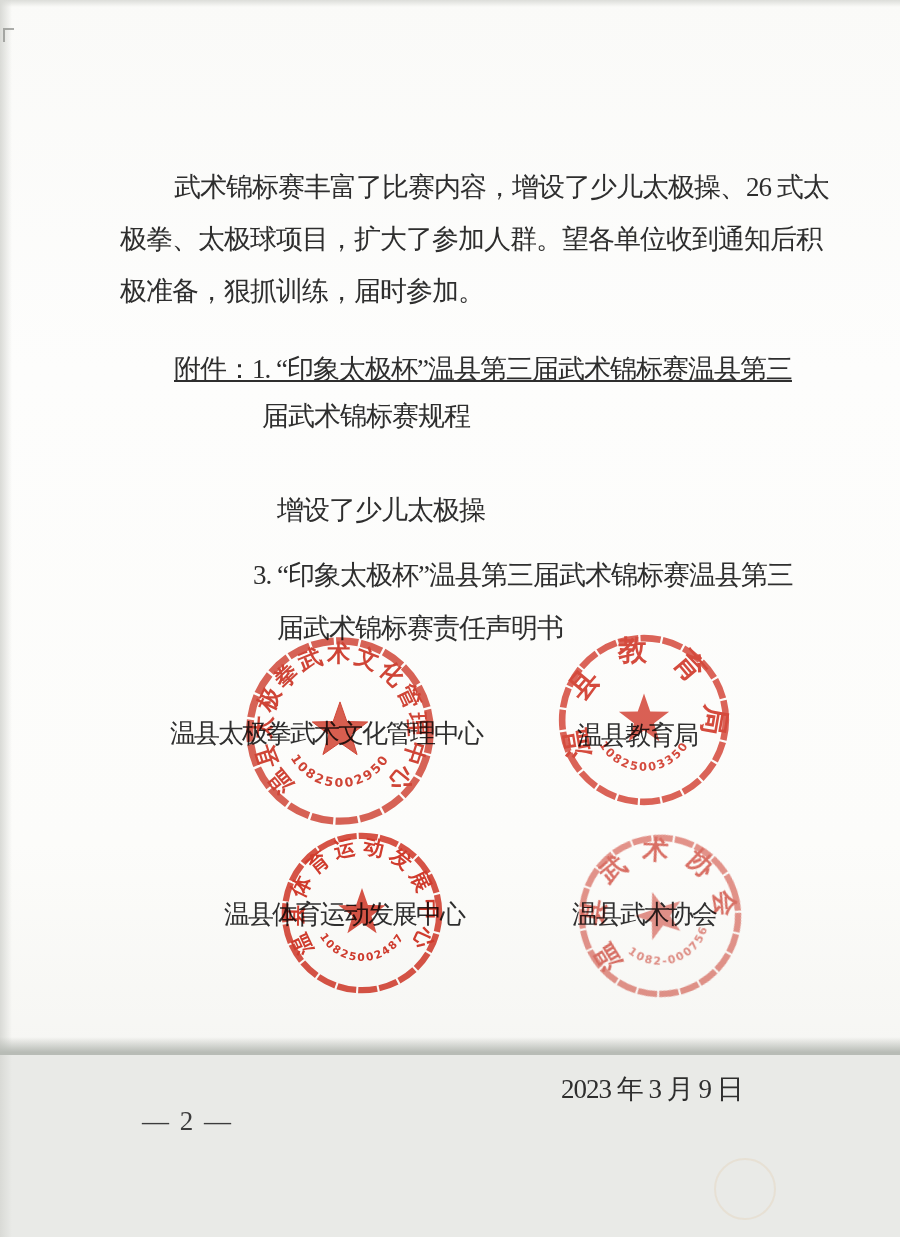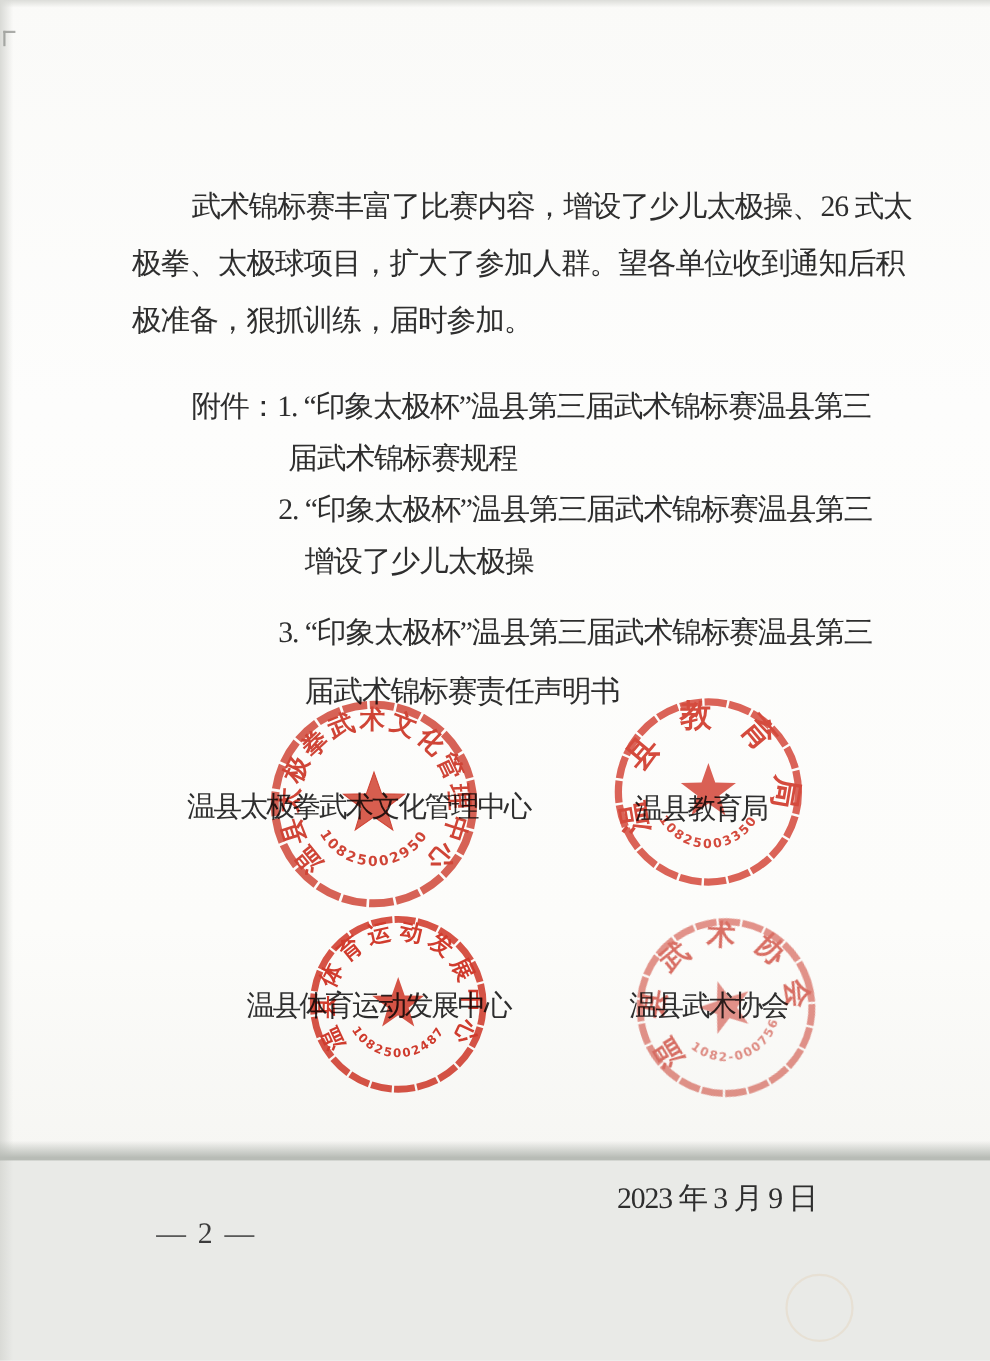--- a/index.html
+++ b/index.html
@@ -72,23 +72,22 @@
   <div class="edge-top"></div>
   <div class="edge-left"></div>
   <div class="edge-bottom"></div>
   <div class="corner-mark"></div>
   <div class="wm-faint"></div>
 
   <div class="line" style="left:174px; top:169px;">武术锦标赛丰富了比赛内容，增设了少儿太极操、26 式太</div>
   <div class="line" style="left:120px; top:273px;">极准备，狠抓训练，届时参加。</div>
   <div class="line" style="left:120px; top:221px;">极拳、太极球项目，扩大了参加人群。望各单位收到通知后积</div>
 
-  <div class="line" style="left:174px; top:351px;">附件：1. “印象太极杯”温县第三届武术锦标赛温县第三</div>
+  <div class="line" style="left:174px; top:351px;text-decoration:underline;">附件：1. “印象太极杯”温县第三届武术锦标赛温县第三</div>
   <div class="line" style="left:262px; top:398px;">届武术锦标赛规程</div>
-  <div class="line" style="left:253px; top:445px;">2. “印象太极杯”温县第三届武术锦标赛温县第三</div>
   <div class="line" style="left:277px; top:492px;">增设了少儿太极操</div>
   <div class="line" style="left:253px; top:557px;">3. “印象太极杯”温县第三届武术锦标赛温县第三</div>
   <div class="line" style="left:277px; top:610px;text-align:right;">届武术锦标赛责任声明书</div>
 
   <div class="line" style="left:170px; top:716px; font-size:26px; letter-spacing:-2px;">温县太极拳武术文化管理中心</div>
   <div class="line" style="left:577px; top:718px; font-size:26px; letter-spacing:-2px;">温县教育局</div>
   <div class="line" style="left:224px; top:897px; font-size:26px; letter-spacing:-2px;">温县体育运动发展中心</div>
   <div class="line" style="left:572px; top:897px; font-size:26px; letter-spacing:-2px;">温县武术协会</div>
 
   <div class="line" style="left:561px; top:1028px;margin-top:43px;">2023 年 3 月 9 日</div>

